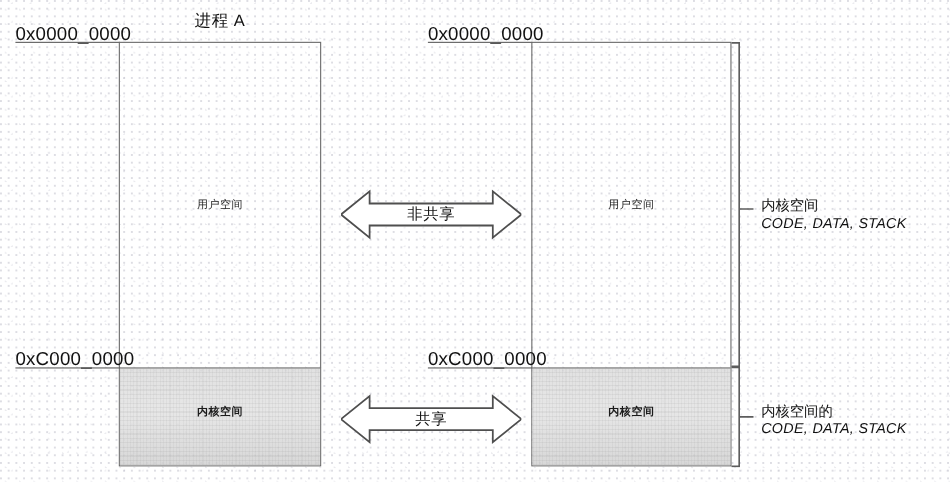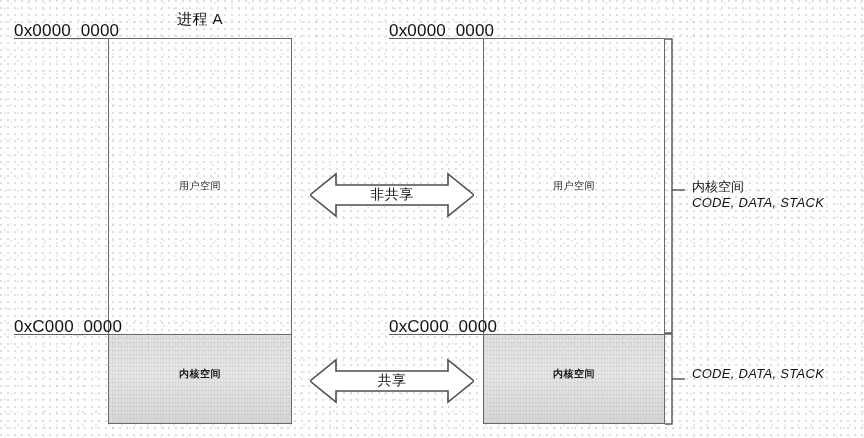--- a/index.html
+++ b/index.html
@@ -178,16 +178,17 @@
     <div class="l2">CODE, DATA, STACK</div>
   </div>
 
   <div class="bracket" style="left:663px; top:333px; width:26px; height:92px;">
     <svg width="26" height="92" viewBox="0 0 26 92">
       <path d="M2,1 L9,1 L9,91 L2,91" fill="none" stroke="#5d5d5d" stroke-width="1.5"></path>
       <path d="M9,46 L22,46" fill="none" stroke="#5d5d5d" stroke-width="1.5"></path>
     </svg>
   </div>
   <div class="side-label" style="left:692px; top:366px;">
+    <div class="l1">内核空间的</div>
     <div class="l2">CODE, DATA, STACK</div>
   </div>
 
 </div>
 
 </body></html>

